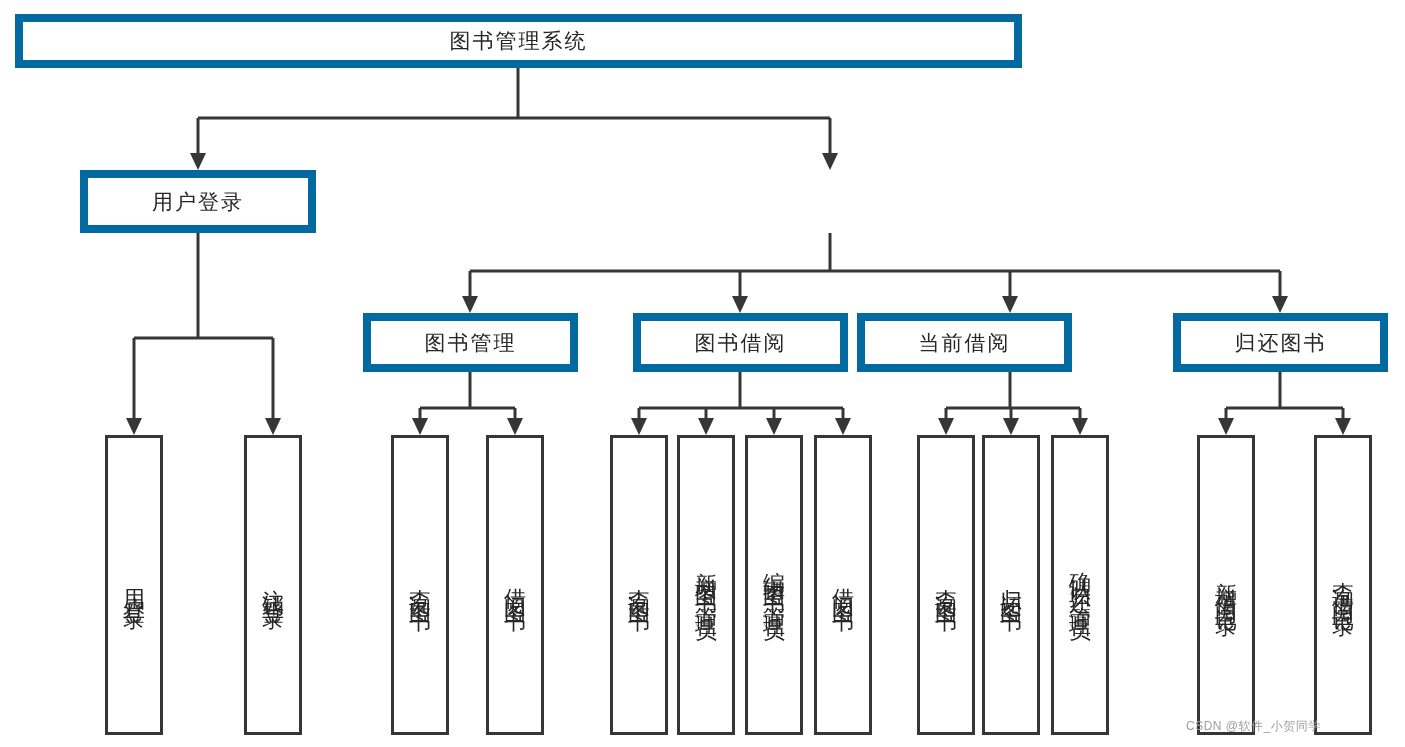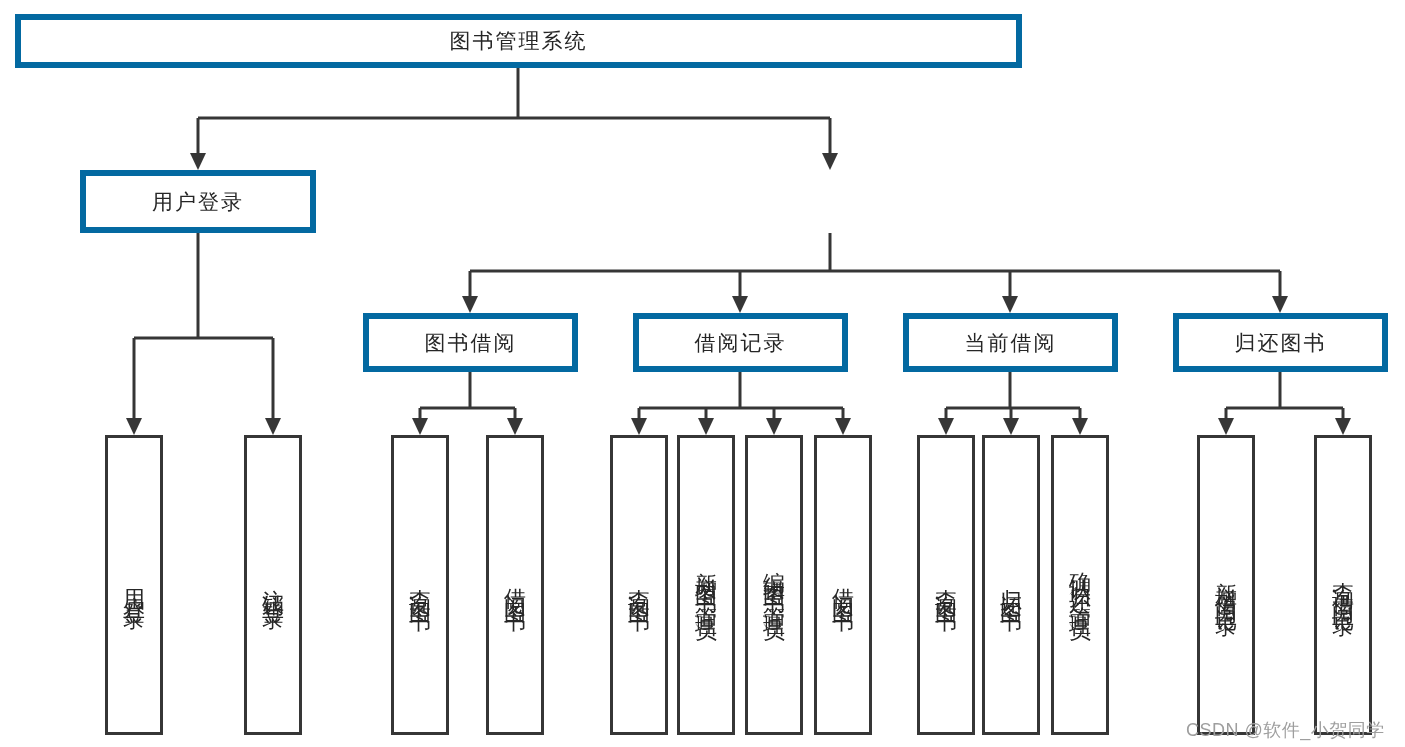--- a/index.html
+++ b/index.html
@@ -16,21 +16,21 @@
     overflow: hidden;
   }
   #connectors {
     position: absolute;
     left: 0; top: 0;
     width: 1405px; height: 747px;
   }
   .hbox {
     position: absolute;
     box-sizing: border-box;
-    border: 6px solid #0369a1;
+    border: 8px solid #0369a1;
     background: #ffffff;
     display: flex;
     align-items: center;
     justify-content: center;
     font-size: 21px;
     letter-spacing: 2px;
     color: #262626;
   }
   .vbox {
     position: absolute;
@@ -55,41 +55,41 @@
   }
   
   .pos-root   { left: 15px;  top: 14px;  width: 1007px; height: 54px; }
   
   .pos-login  { left: 80px;  top: 170px; width: 236px;  height: 63px; }
   .pos-mgmt   { left: 712px; top: 170px; width: 236px;  height: 63px; }
   
   .pos-l3     { top: 313px; width: 215px; height: 59px; }
   .pos-newrec { left: 363px; }
   .pos-borrow { left: 633px; }
-  .pos-cur    { left: 903px; }
+  .pos-cur    { left: 857px; }
   .pos-rec    { left: 1173px; }
   
   .pos-leaf-a1 { left: 105px; }
   .pos-leaf-a2 { left: 244px; }
   .pos-leaf-b1 { left: 391px; }
   .pos-leaf-b2 { left: 486px; }
   .pos-leaf-c1 { left: 610px; }
   .pos-leaf-c2 { left: 677px; }
   .pos-leaf-c3 { left: 745px; }
   .pos-leaf-c4 { left: 814px; }
   .pos-leaf-d1 { left: 917px; }
   .pos-leaf-d2 { left: 982px; }
   .pos-leaf-d3 { left: 1051px; }
   .pos-leaf-e1 { left: 1197px; }
   .pos-leaf-e2 { left: 1314px; }
   .watermark {
     position: absolute;
     left: 1186px;
     top: 718px;
-    font-size: 18px;
+    font-size: 12px;
     color: #9e9e9e;
     letter-spacing: 0.5px;
     white-space: nowrap;
   }
 </style>
 </head>
 <body>
 
 <div id="canvas">
 
@@ -161,24 +161,24 @@
 
   <div class="hbox pos-root">
     <span>图书管理系统</span>
   </div>
 
   <div class="hbox pos-login">
     <span>用户登录</span>
   </div>
 
   <div class="hbox pos-l3 pos-newrec">
+    <span>图书管理</span>
+  </div>
+  <div class="hbox pos-l3 pos-borrow">
     <span>图书借阅</span>
-  </div>
-  <div class="hbox pos-l3 pos-borrow">
-    <span>借阅记录</span>
   </div>
   <div class="hbox pos-l3 pos-cur">
     <span>当前借阅</span>
   </div>
   <div class="hbox pos-l3 pos-rec">
     <span>归还图书</span>
   </div>
 
   <div class="vbox pos-leaf-a1">
     <span>用户登录</span>

